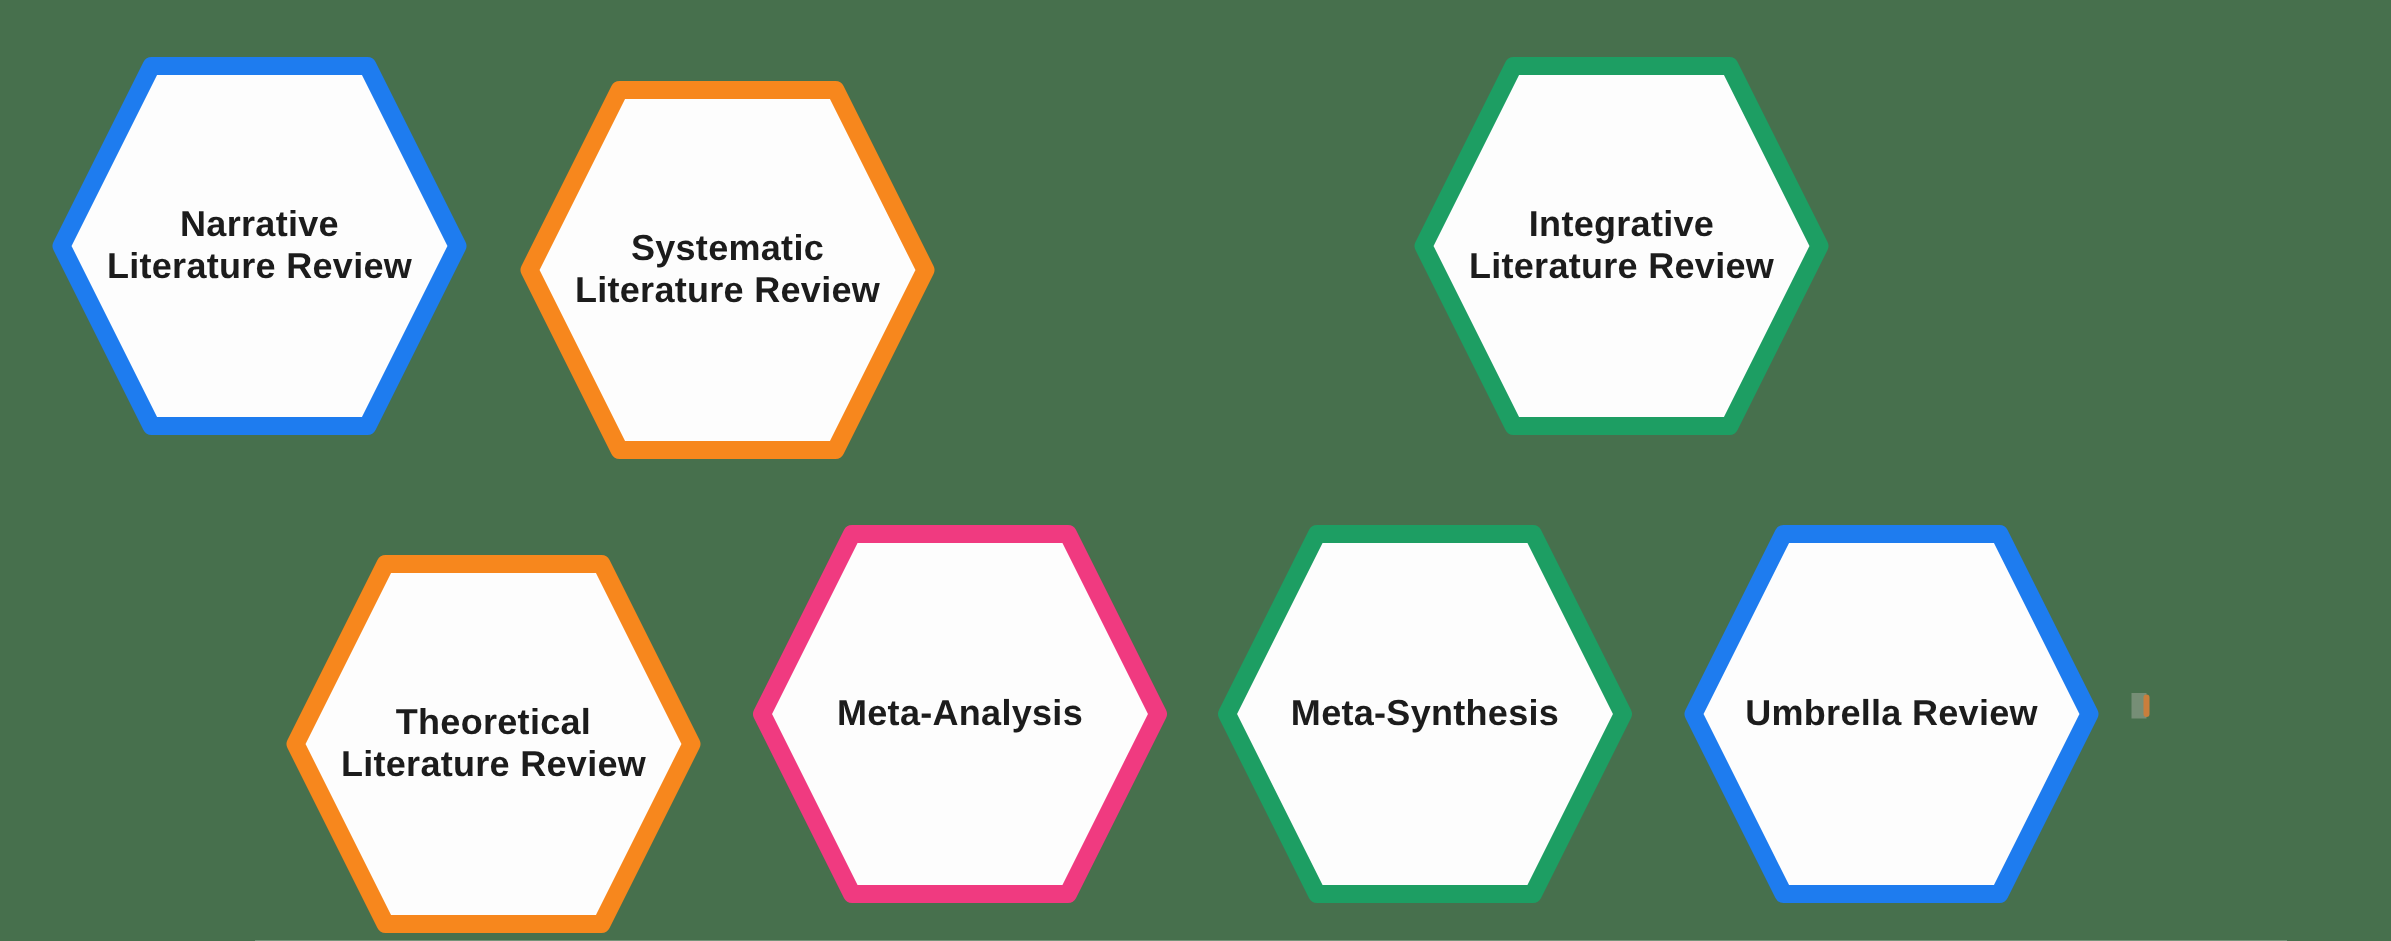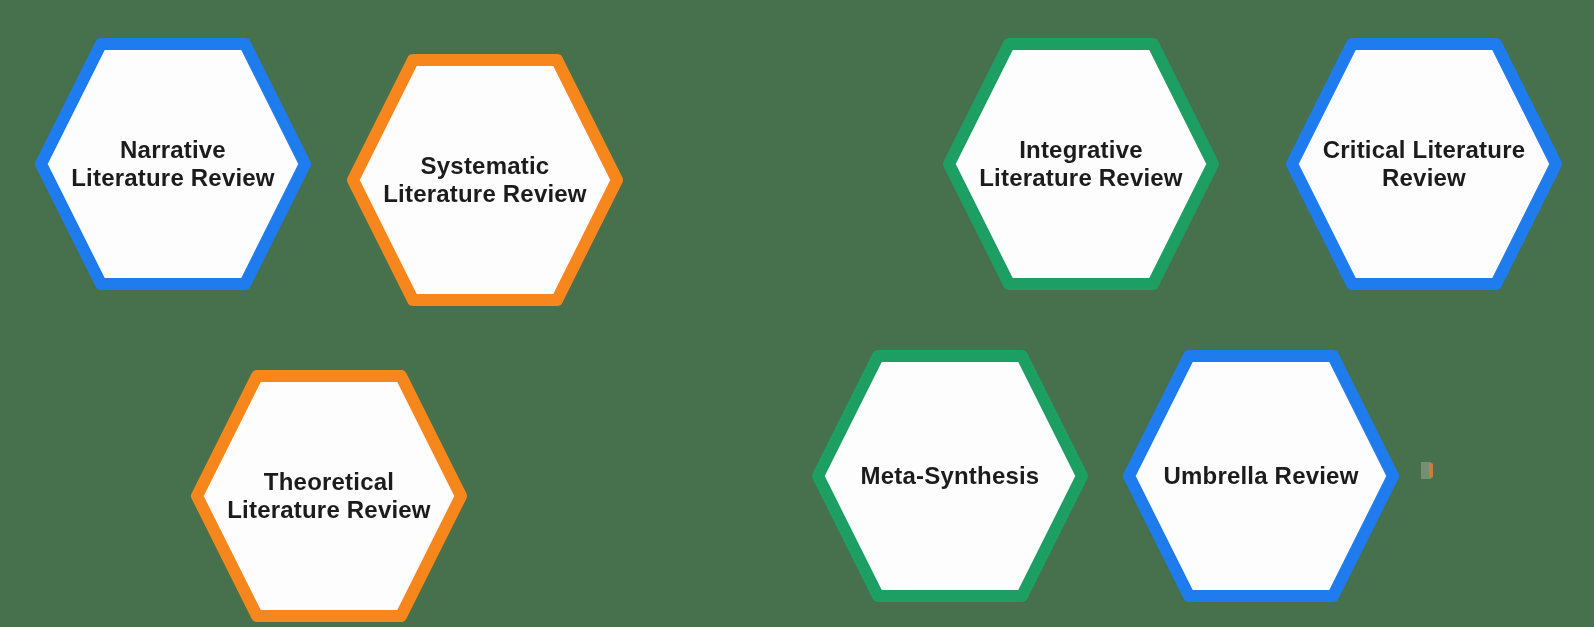--- a/index.html
+++ b/index.html
@@ -85,36 +85,35 @@
 
 
   <div class="hex" style="left:941px;top:38px">
     <svg viewBox="0 0 280 252" aria-hidden="true">
       <polygon points="8,126 68,6 212,6 272,126 212,246 68,246" stroke="#1D9E63" style="fill: rgb(253, 253, 253);"></polygon>
     </svg>
     <div class="hex-label">Integrative
 Literature Review</div>
   </div>
 
-  <div class="hex" style="left:1284px;top:38px">
-    <svg viewBox="0 0 280 252" aria-hidden="true">
-      <polygon points="8,126 68,6 212,6 272,126 212,246 68,246" stroke="#1E7CEF" style="fill: rgb(253, 253, 253);"></polygon>
-    </svg>
-    <div class="hex-label">Critical Literature
-Review</div>
-  </div>
 
   <div class="hex" style="left:189px;top:370px">
     <svg viewBox="0 0 280 252" aria-hidden="true">
       <polygon points="8,126 68,6 212,6 272,126 212,246 68,246" stroke="#F7871D" style="fill: rgb(253, 253, 253);"></polygon>
     </svg>
     <div class="hex-label">Theoretical
 Literature Review</div>
   </div>
 
+  <div class="hex" style="left:500px;top:350px">
+    <svg viewBox="0 0 280 252" aria-hidden="true">
+      <polygon points="8,126 68,6 212,6 272,126 212,246 68,246" stroke="#F03A80" style="fill: rgb(253, 253, 253);"></polygon>
+    </svg>
+    <div class="hex-label">Meta-Analysis</div>
+  </div>
 
   <div class="hex" style="left:1121px;top:350px">
     <svg viewBox="0 0 280 252" aria-hidden="true">
       <polygon points="8,126 68,6 212,6 272,126 212,246 68,246" stroke="#1E7CEF" style="fill: rgb(253, 253, 253);"></polygon>
     </svg>
     <div class="hex-label">Umbrella Review</div>
   </div>
 
   <div class="hex" style="left:810px;top:350px">
     <svg viewBox="0 0 280 252" aria-hidden="true">

